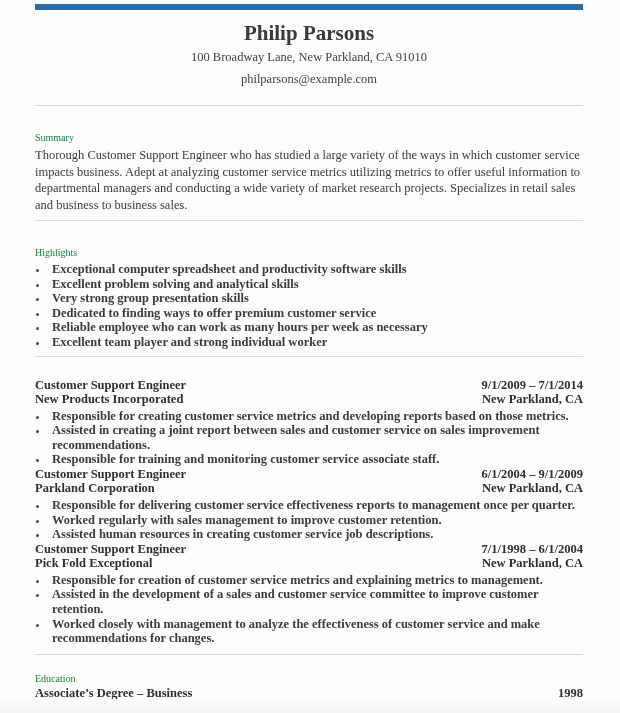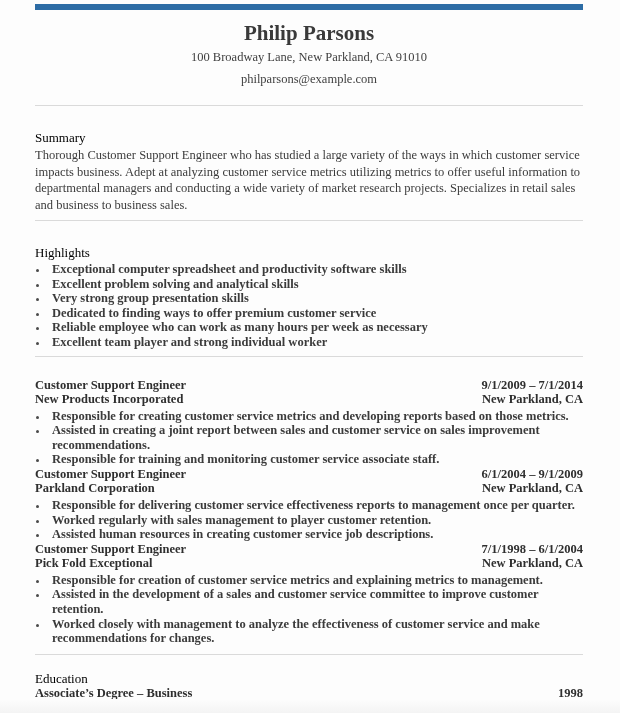--- a/index.html
+++ b/index.html
@@ -43,24 +43,24 @@
   .header-block { padding-bottom: 18px; }
   .section {
     border-top: 1px solid #dadada;
   }
   .sec-summary    { padding: 24px 0 7px; }
   .sec-highlights { padding: 24px 0 6px; }
   .sec-work       { padding: 21px 0 8px; }
   .sec-education  { padding: 16px 0 9px; }
   .section-heading {
     margin: 0;
-    font-size: 13px;
+    font-size: 10px;
     line-height: 15px;
     font-weight: normal;
-    color: #000000;
+    color: #15803d;
   }
   .summary-text {
     margin: 2px 0 0;
     font-size: 12.5px;
     line-height: 16.5px;
     color: #3b3b3b;
   }
   ul.bullets {
     margin: 2px 0 0;
     padding-left: 14px;
@@ -145,21 +145,21 @@
       <div class="row bold">
         <span class="left">Customer Support Engineer</span>
         <span class="right">6/1/2004 – 9/1/2009</span>
       </div>
       <div class="row bold">
         <span class="left">Parkland Corporation</span>
         <span class="right">New Parkland, CA</span>
       </div>
       <ul class="bullets">
         <li>Responsible for delivering customer service effectiveness reports to management once per quarter.</li>
-        <li>Worked regularly with sales management to player customer retention.</li>
+        <li>Worked regularly with sales management to improve customer retention.</li>
         <li>Assisted human resources in creating customer service job descriptions.</li>
       </ul>
     </div>
 
     <div>
       <div class="row bold">
         <span class="left">Customer Support Engineer</span>
         <span class="right">7/1/1998 – 6/1/2004</span>
       </div>
       <div class="row bold">

